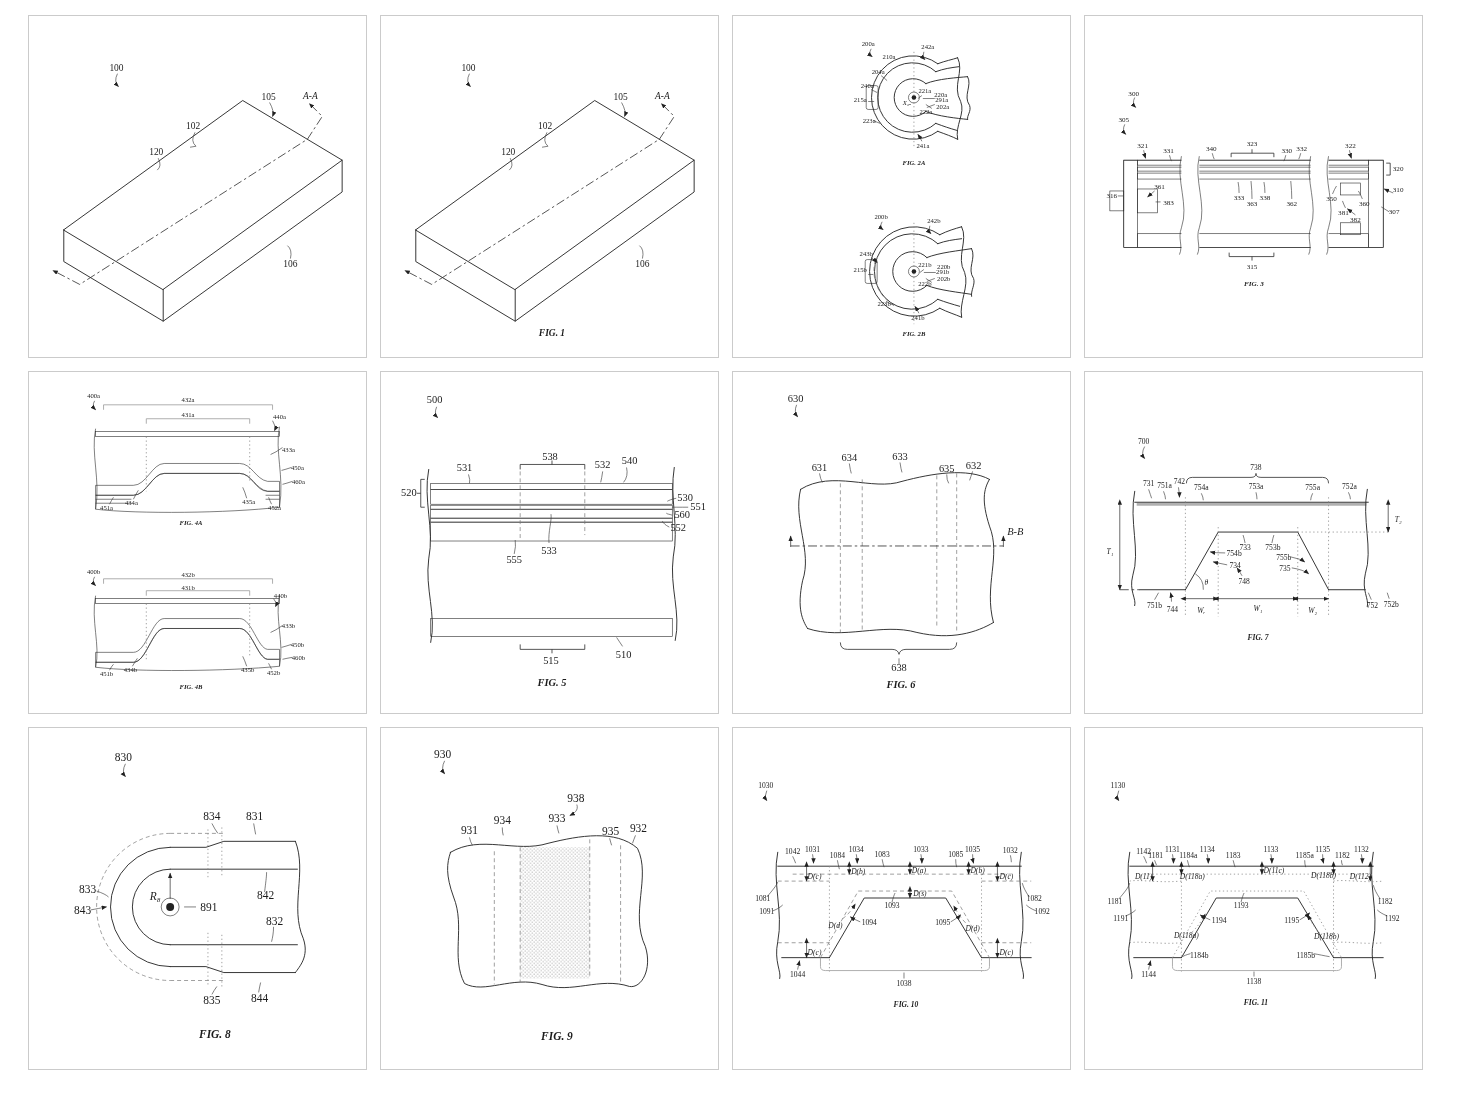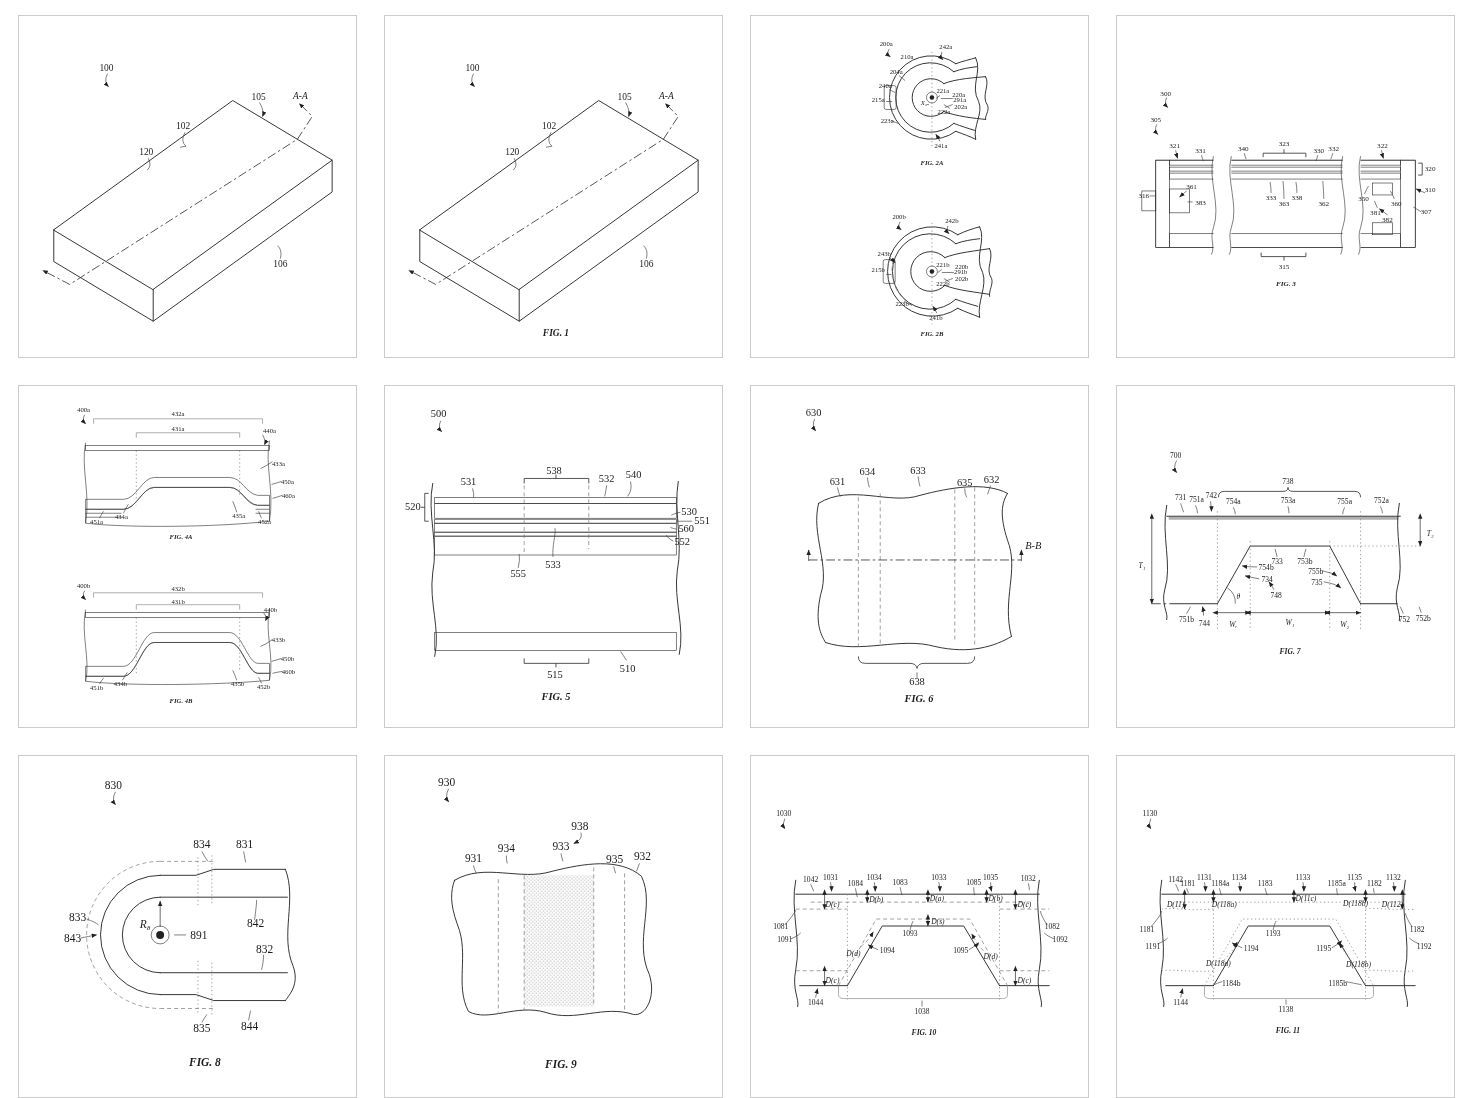--- a/index.html
+++ b/index.html
@@ -1,17 +1,17 @@
 <!DOCTYPE html>
 <html><head>
 <meta charset="utf-8">
 <style>
   html,body{margin:0;padding:0;background:#fff}
-  .grid{display:grid;grid-template-columns:repeat(4,339px);grid-auto-rows:343px;gap:27px;
-        padding:15px 18px;width:1458px;height:1098px;box-sizing:border-box;background:#fff}
+  .grid{display:grid;grid-template-columns:repeat(4,339px);grid-auto-rows:343px;gap:13px;
+        padding:15px 28px;width:1458px;height:1098px;box-sizing:border-box;background:#fff}
   .panel{border:1px solid #cbcbcb;background:#fff;margin:0;box-sizing:border-box}
   svg{display:block;width:100%;height:100%}
   text{font-family:"Liberation Serif",serif;fill:#1c1c1c;text-anchor:middle;font-size:9px}
   .t65 text{font-size:6.7px}.t7 text{font-size:7.2px}.t75 text{font-size:7.6px}
   .t95 text{font-size:9.5px}.t10 text{font-size:10.5px}.t11 text{font-size:11.5px}
   .cap{font-weight:bold;font-style:italic;font-size:12.5px}
   .capS{font-weight:bold;font-style:italic;font-size:9.5px}
   .capL{font-weight:bold;font-style:italic;font-size:14.5px}
   .it{font-style:italic}
   .ln{stroke:#2b2b2b;stroke-width:.95;fill:none;stroke-linecap:round}

